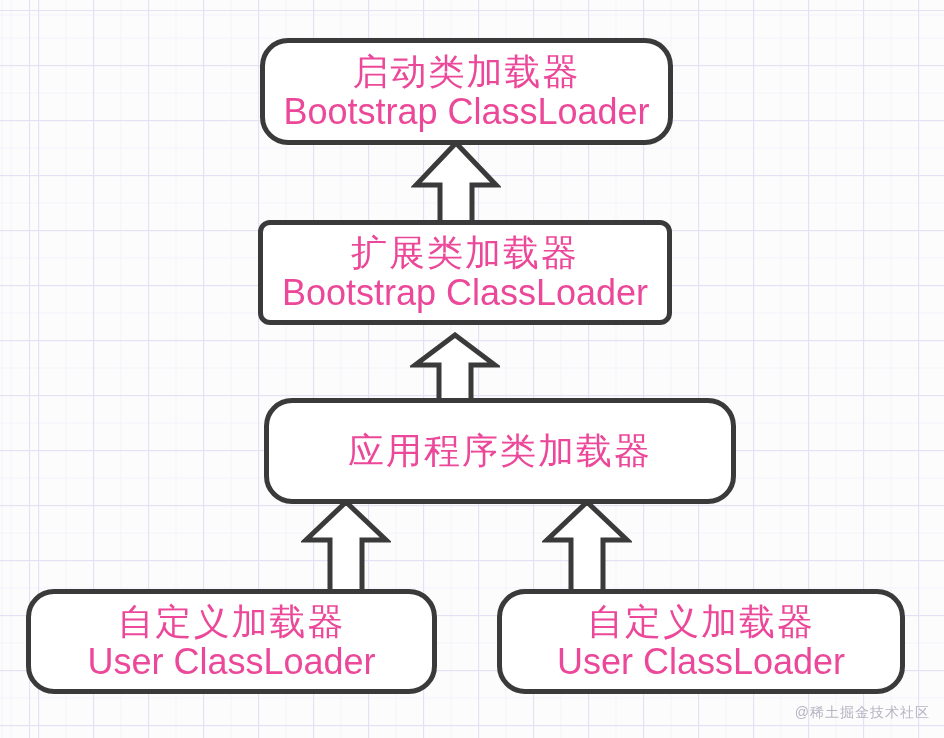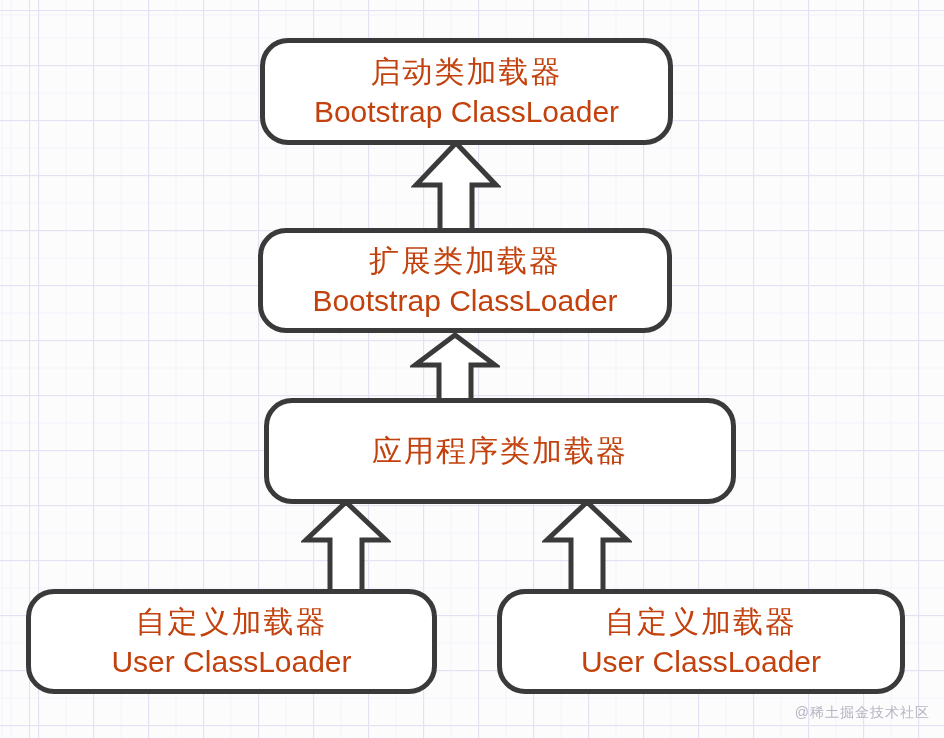--- a/index.html
+++ b/index.html
@@ -25,28 +25,28 @@
     box-sizing: border-box;
     background: #ffffff;
     border: 5px solid #3a3a3a;
     border-radius: 28px;
     display: flex;
     flex-direction: column;
     align-items: center;
     justify-content: center;
     text-align: center;
     z-index: 2;
-    color: #c2410c;
-    font-size: 30px;
+    color: #ec4899;
+    font-size: 36px;
     line-height: 40px;
   }
   .node .zh { letter-spacing: 2px; }
   .node .en { letter-spacing: 0; }
   #node-bootstrap   { left: 260px; top: 38px;  width: 413px; height: 107px; }
-  #node-extension   { left: 258px; top: 228px; width: 414px; height: 105px; }
+  #node-extension   { left: 258px; top: 220px; width: 414px; height: 105px; border-radius: 12px; }
   #node-application { left: 230px; top: 398px; width: 472px; height: 106px; margin-left: 34px; }
   #node-user-left   { left: 26px;  top: 589px; width: 411px; height: 105px; }
   #node-user-right  { left: 497px; top: 589px; width: 408px; height: 105px; }
   .arrow {
     position: absolute;
     z-index: 1;
   }
   #arrow-ext-to-bootstrap { left: 411px; top: 140px; }
   #arrow-app-to-ext       { left: 410px; top: 332px; }
   #arrow-userL-to-app     { left: 301px; top: 499px; }

